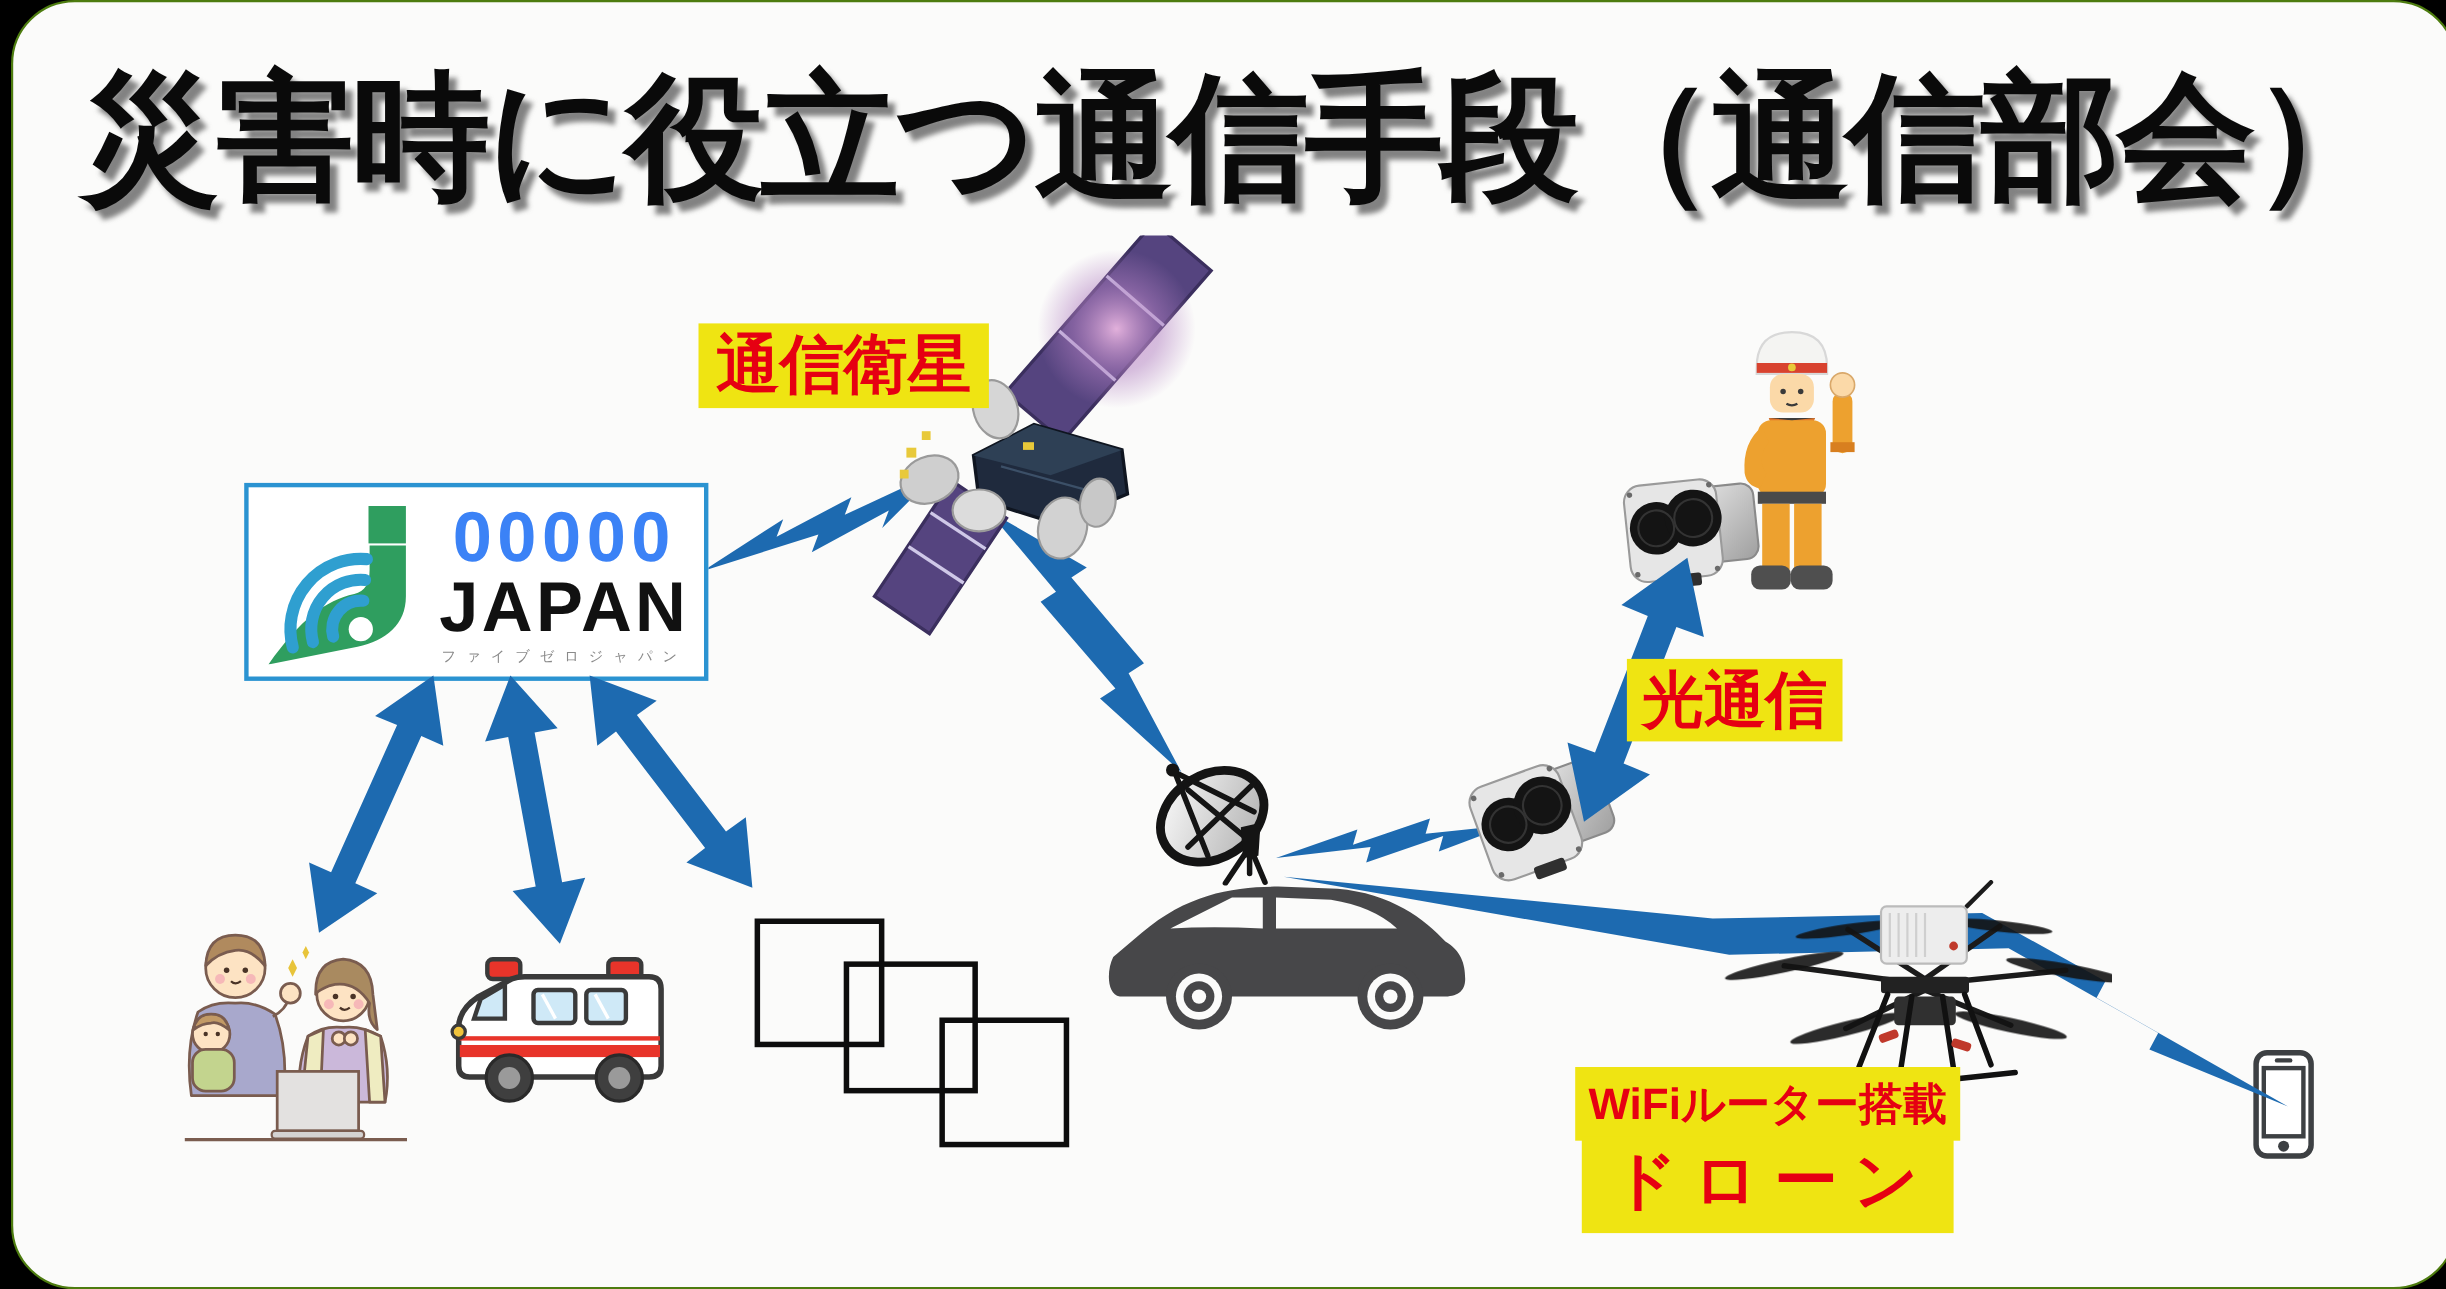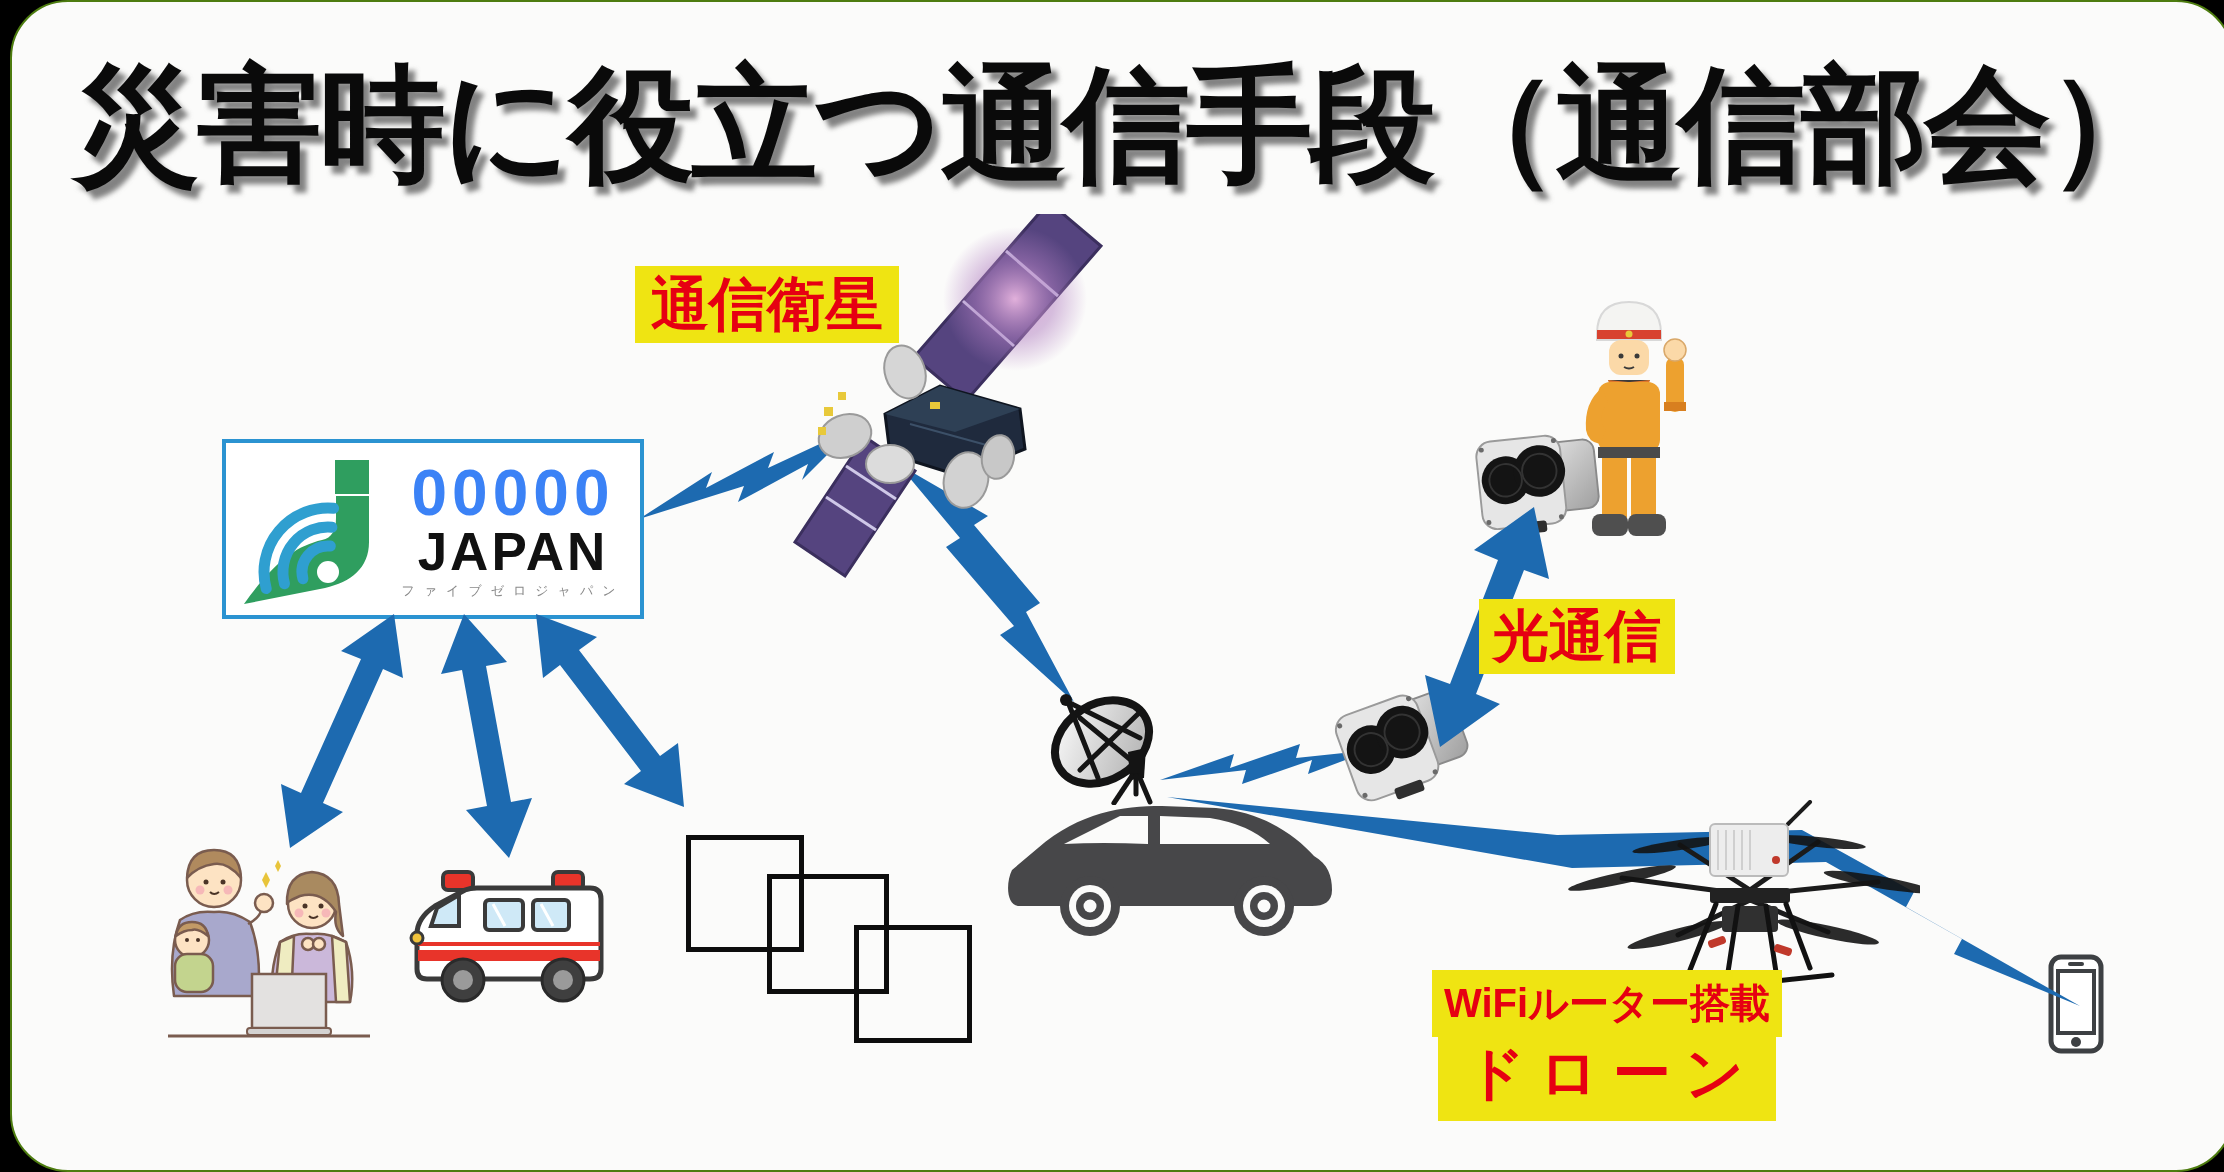--- a/index.html
+++ b/index.html
@@ -12,35 +12,35 @@
   .title{
     position:absolute;top:40px;left:50%;transform:translateX(-50%);
     font-size:126px;font-weight:900;color:#0a0a0a;white-space:nowrap;
     letter-spacing:-3px;
     text-shadow:7px 8px 5px rgba(90,90,90,0.75);
   }
   .ylabel{
     position:absolute;background:#efe412;color:#e60012;font-weight:900;
     line-height:1.05;white-space:nowrap;z-index:5;
   }
-  .lbl-sat{left:623px;top:264px;font-size:58px;padding:8px 16px;}
+  .lbl-sat{left:623px;top:292px;font-size:58px;padding:8px 16px;}
   .lbl-opt{left:1467px;top:597px;font-size:56px;padding:8px 14px;}
   .lbl-drone{position:absolute;left:1380px;top:968px;width:430px;text-align:center;z-index:5;}
   .lbl-drone span{display:inline-block;background:#efe412;color:#e60012;font-weight:900;}
   .lbl-drone .l1{font-size:40px;padding:6px 12px;}
   .lbl-drone .l2{font-size:58px;letter-spacing:14px;padding:2px 18px 8px 28px;margin-top:-4px;}
   .logo-box{
     position:absolute;left:210px;top:437px;width:422px;height:180px;background:#fff;
     border:4px solid #2b93d1;box-sizing:border-box;display:flex;align-items:center;z-index:3;
   }
   .logo-mark{width:150px;height:150px;margin-left:10px;flex:0 0 auto;}
   .logo-texts{flex:1;text-align:center;line-height:1;}
   .logo-tagline{color:#2f9fd0;font-size:25px;font-weight:bold;letter-spacing:11px;margin-bottom:4px;}
   .logo-number{color:#3b82f6;font-size:64px;font-weight:900;letter-spacing:5px;}
-  .logo-country{color:#111;font-size:53px;font-weight:900;letter-spacing:3px;}
+  .logo-country{color:#111;font-size:64px;font-weight:900;letter-spacing:3px;}
   .logo-reading{color:#8a8a8a;font-size:13px;letter-spacing:9px;margin-top:6px;}
   .ill{position:absolute;z-index:3;}
   .sq{position:absolute;border:5px solid #0d0d0d;background:transparent;z-index:2;}
   svg{display:block;}
   .beams{position:absolute;left:0;top:0;z-index:2;}
   .arrows{position:absolute;left:0;top:0;z-index:4;}
   .phone-layer{z-index:1;}
 </style>
 </head>
 <body>

